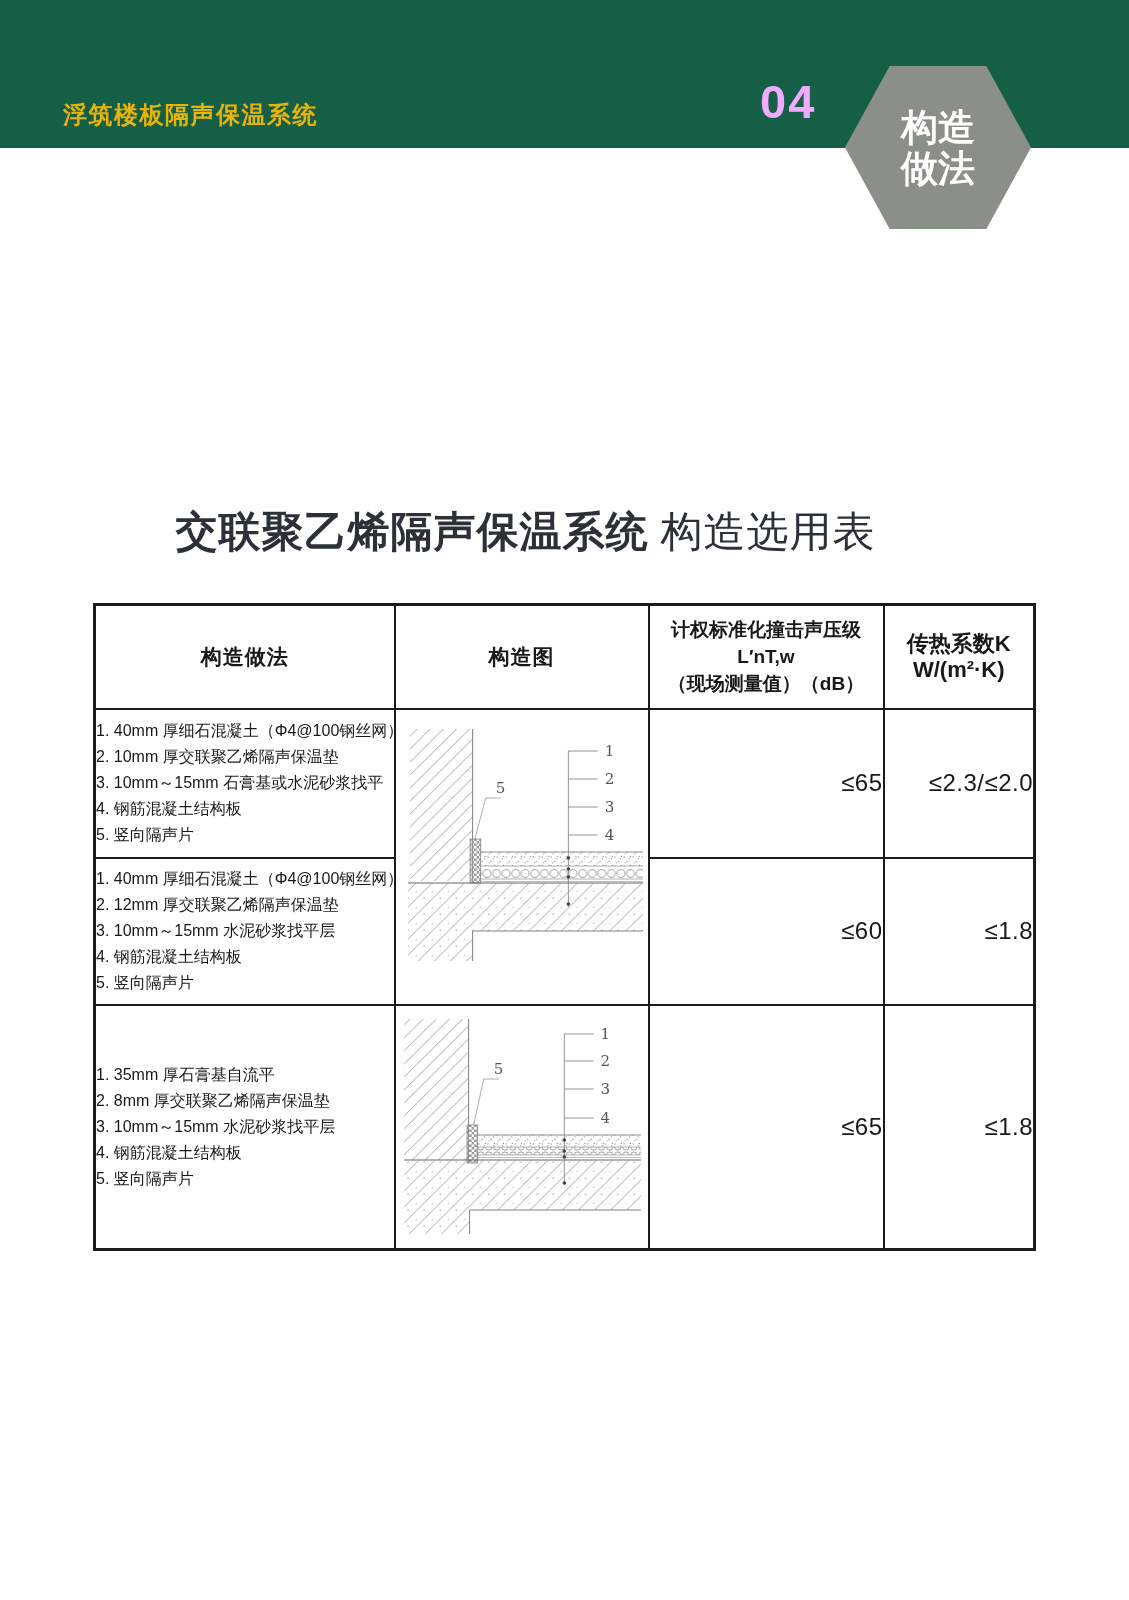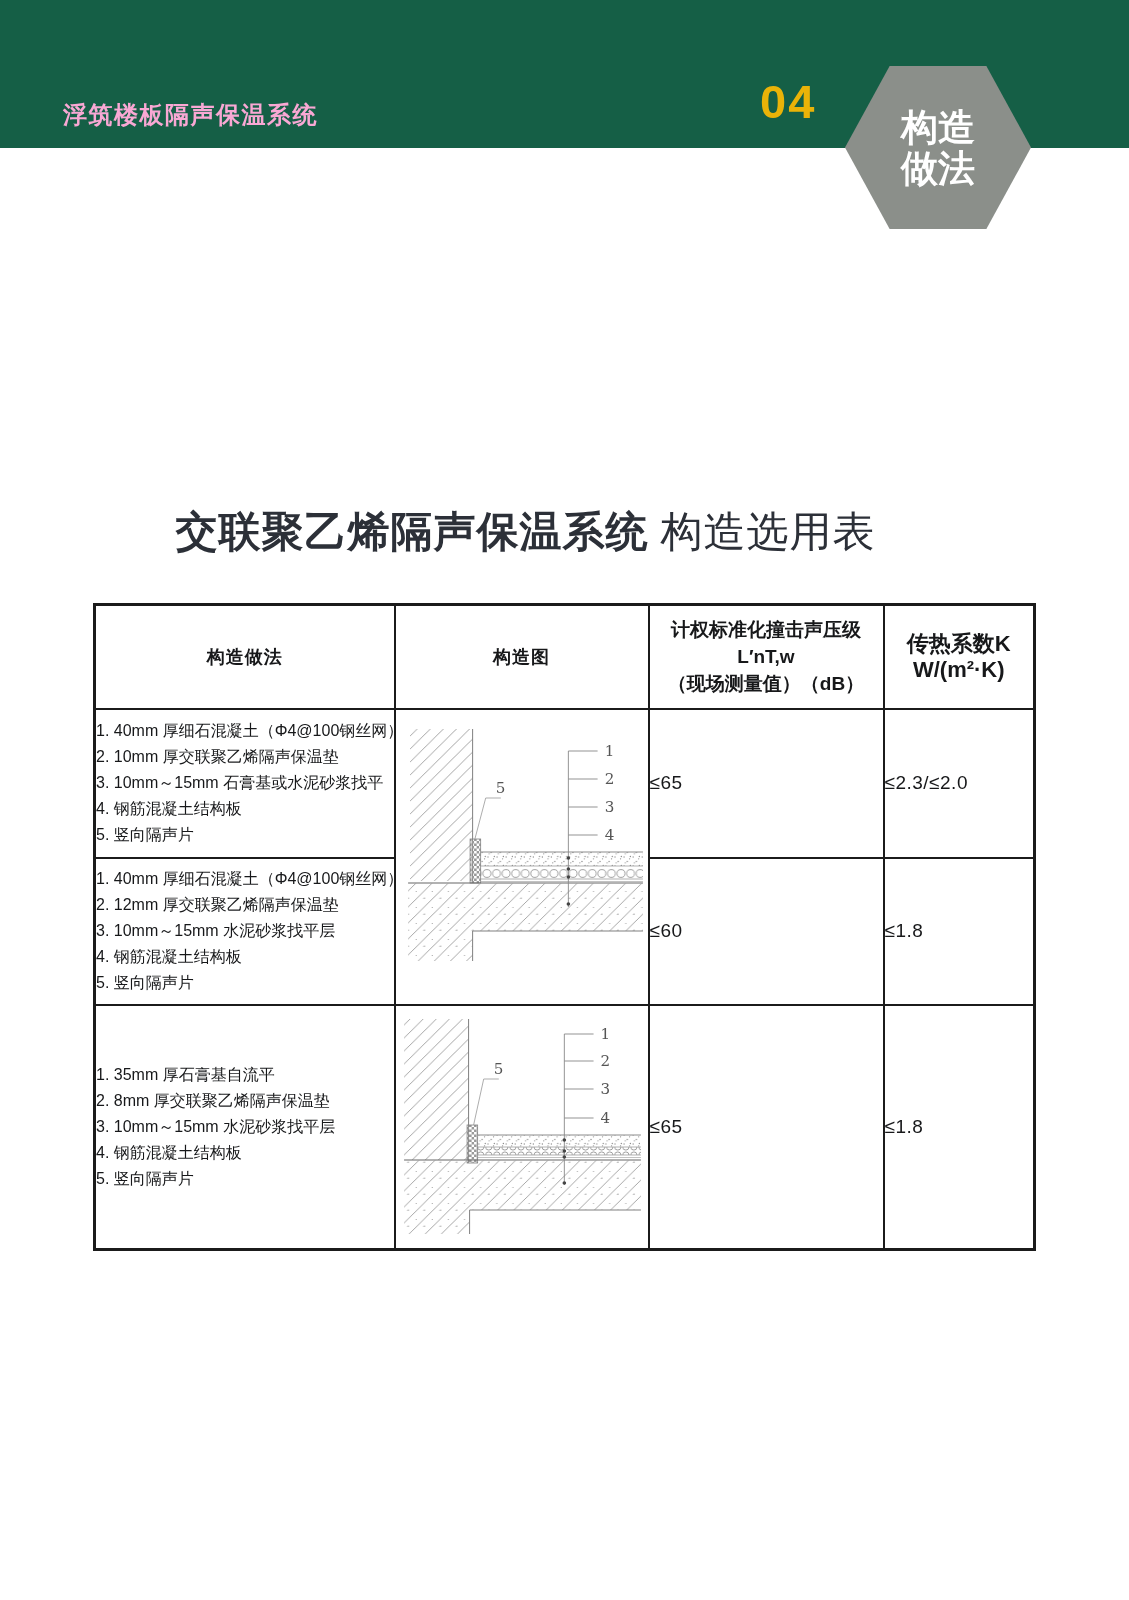--- a/index.html
+++ b/index.html
@@ -1,47 +1,47 @@
 <!DOCTYPE html>
 <html><head>
 <meta charset="utf-8">
 <style>
   html,body{margin:0;padding:0;}
   body{width:1129px;height:1600px;background:#ffffff;position:relative;
        font-family:"Liberation Sans",sans-serif;overflow:hidden;}
 
   
   .topbar{position:absolute;left:0;top:0;width:1129px;height:148px;background:#155f46;}
-  .topbar-title{position:absolute;left:63px;top:99px;color:#f9a8d4;font-size:24px;
+  .topbar-title{position:absolute;left:63px;top:99px;color:#eab308;font-size:24px;
                 font-weight:bold;letter-spacing:1.5px;white-space:nowrap;}
-  .page-number{position:absolute;left:760px;top:78px;color:#eab308;font-size:47px;
+  .page-number{position:absolute;left:760px;top:78px;color:#f0abfc;font-size:47px;
                font-weight:bold;letter-spacing:2px;line-height:1;}
   .hexagon{position:absolute;left:845px;top:66px;width:186px;height:163px;background:#8b8f8a;
            clip-path:polygon(24% 0,76% 0,100% 50%,76% 100%,24% 100%,0 50%);
            display:flex;flex-direction:column;justify-content:center;align-items:center;
            gap:4px;color:#ffffff;font-size:37px;font-weight:bold;line-height:1;z-index:2;}
 
   
   .section-title{position:absolute;left:0;top:504px;width:1051px;margin:0;text-align:center;
                  font-size:42px;color:#2c3038;letter-spacing:1px;line-height:56px;white-space:nowrap;}
   .section-title .strong{font-weight:bold;}
   .section-title .normal{font-weight:normal;margin-left:12px;}
 
   
   .spec-table{position:absolute;left:93px;top:603px;width:940px;border-collapse:collapse;
               table-layout:fixed;color:#17181a;border:3px solid #1b1b1b;}
   .spec-table th,.spec-table td{border:2px solid #1b1b1b;padding:0;vertical-align:middle;}
   .spec-table th{font-weight:bold;text-align:center;}
-  .hdr-main{font-size:18px;letter-spacing:1px;}
+  .hdr-main{font-size:21px;letter-spacing:1px;}
   .hdr-sub{font-size:19px;line-height:27px;margin-left:24px;}
   .hdr-sub div{white-space:nowrap;}
   .hdr-k{font-size:22px;line-height:26px;}
   .cell-method{text-align:left;padding:6px 4px 6px 12px;font-size:16px;line-height:26px;}
   .method-line{white-space:nowrap;}
-  .cell-val{text-align:left;font-size:19px;letter-spacing:0.5px;}
+  .cell-val{text-align:right;font-size:24px;letter-spacing:0.5px;}
   .cell-diagram{padding:0;}
   .diagram-box{width:100%;}
   .diagram-box svg{display:block;width:100%;height:100%;}
   .dnum{font-family:"DejaVu Serif",serif;font-size:15px;fill:#555555;}
 </style>
 </head>
 <body>
 
 <div class="page">
 

